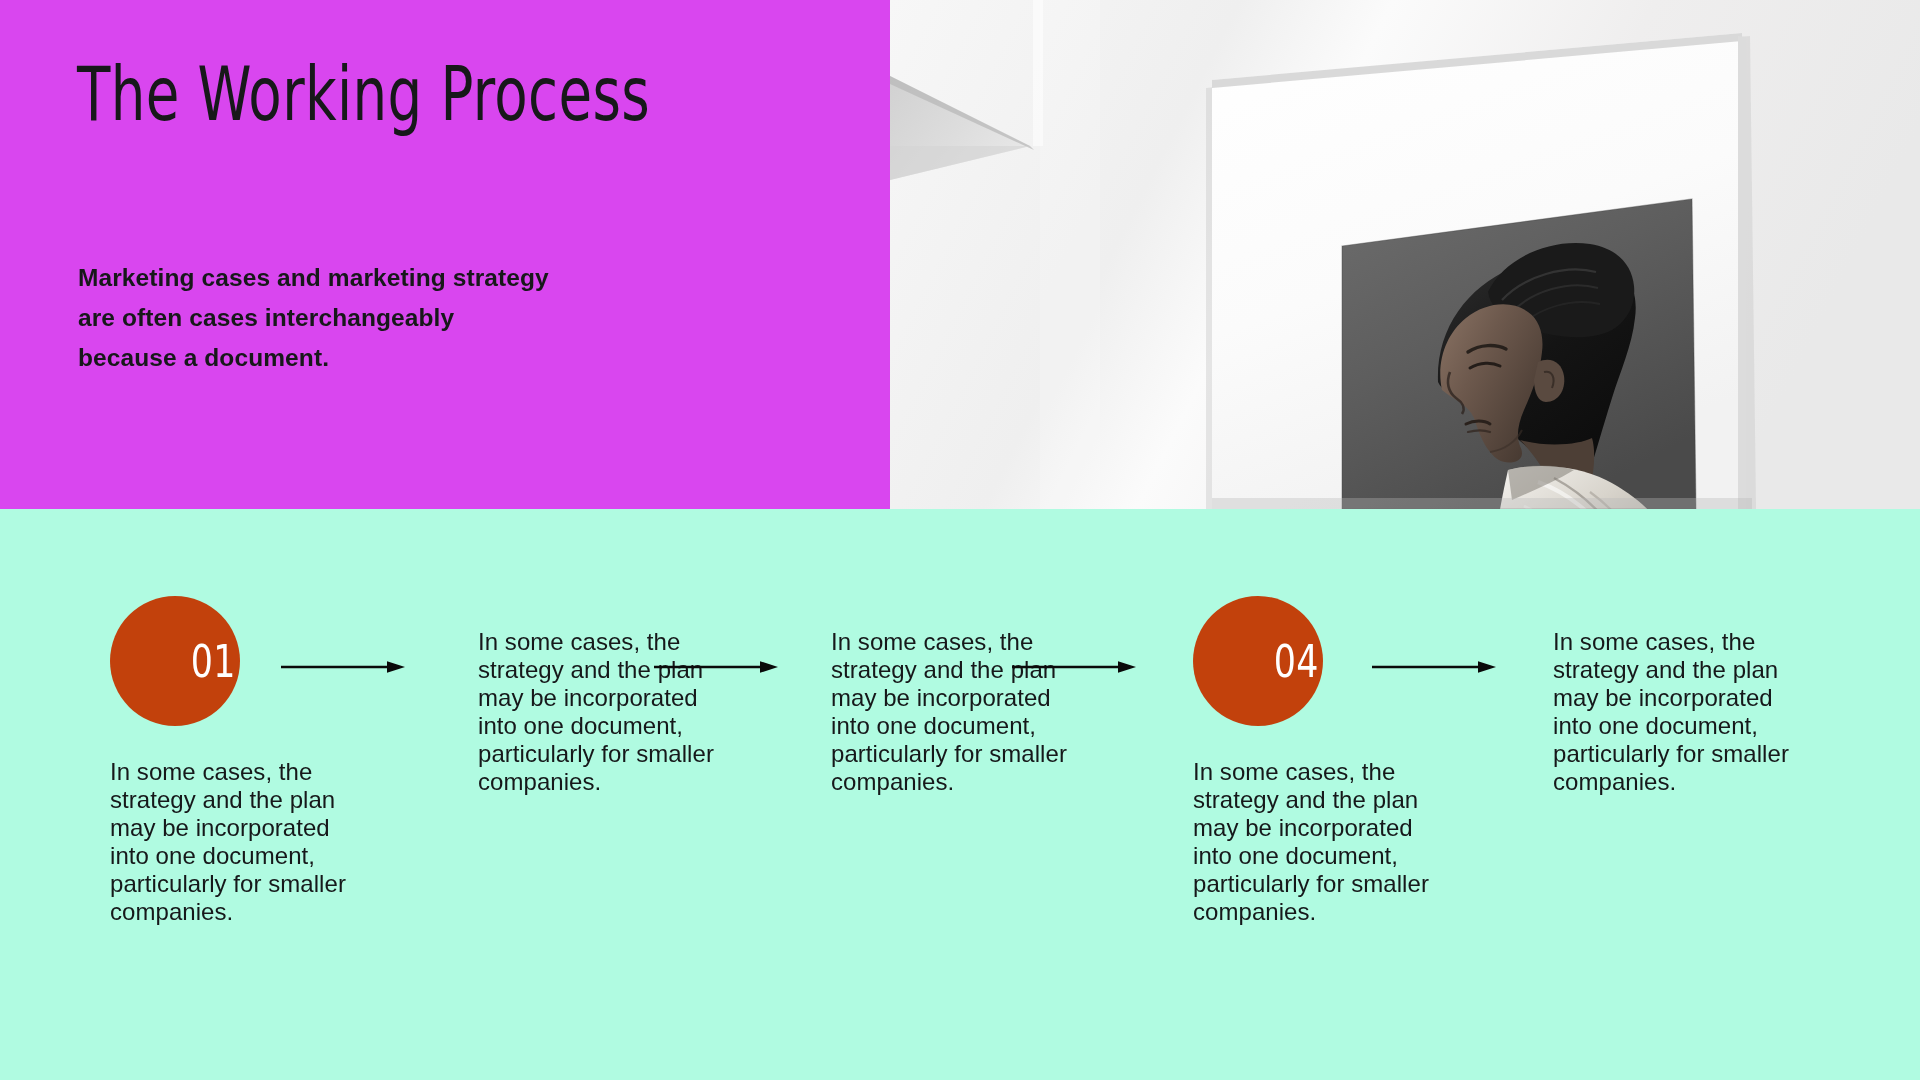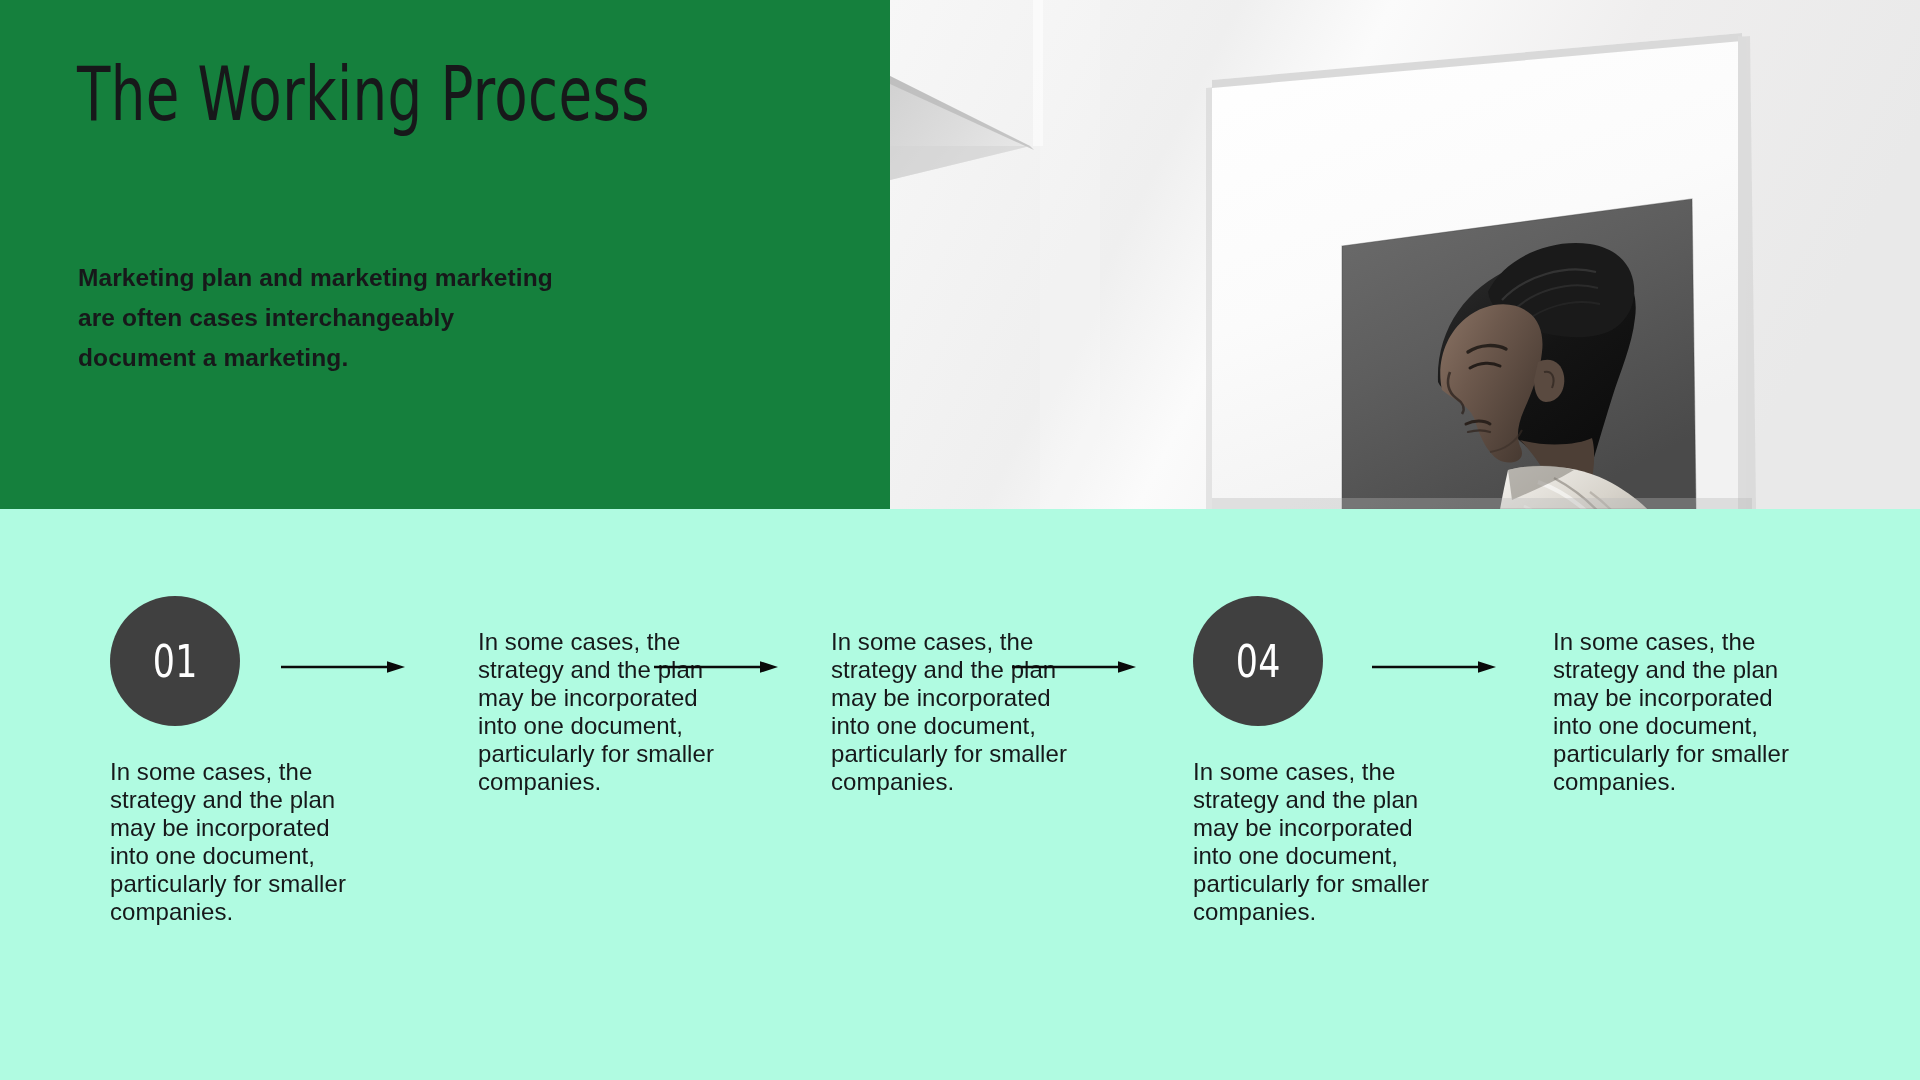--- a/index.html
+++ b/index.html
@@ -23,21 +23,21 @@
     overflow: hidden;
   }
 
   
   .top-area {
     position: absolute;
     left: 0;
     top: 0;
     width: 1920px;
     height: 509px;
-    background: #15803d;
+    background: #d946ef;
   }
 
   .title {
     position: absolute;
     left: 77px;
     top: 57px;
     font-family: "Liberation Sans Narrow", "DejaVu Sans Condensed", "Liberation Sans", sans-serif;
     font-stretch: condensed;
     font-size: 74px;
     font-weight: 300;
@@ -103,24 +103,24 @@
   .step-1 { left: 478px; }
   .step-2 { left: 831px; }
   .step-3 { left: 1193px; }
   .step-4 { left: 1553px; }
 
   .circle {
     position: relative;
     width: 130px;
     height: 130px;
     border-radius: 50%;
-    background: #404040;
+    background: #c2410c;
     display: flex;
     align-items: center;
-    justify-content: center;
+    justify-content: flex-end;
   }
   .circle-num {
     font-family: "Liberation Sans Narrow", "DejaVu Sans Condensed", "Liberation Sans", sans-serif;
     font-stretch: condensed;
     font-size: 45px;
     font-weight: 300;
     color: #ffffff;
     letter-spacing: 0.5px;
     line-height: 1;
     transform: scaleX(0.86);
@@ -154,23 +154,23 @@
 </head>
 <body>
 
 <div id="slide">
 
   <div class="top-area">
 
     <div class="title">The Working Process</div>
 
     <div class="subtitle">
-      <span class="ln">Marketing plan and marketing marketing</span>
+      <span class="ln">Marketing cases and marketing strategy</span>
       <span class="ln">are often cases interchangeably</span>
-      <span class="ln">document a marketing.</span>
+      <span class="ln">because a document.</span>
     </div>
 
     <div class="photo">
       <svg viewBox="0 0 1030 509" preserveAspectRatio="xMidYMid slice">
         <defs>
           <linearGradient id="wallGrad" x1="0" y1="0" x2="1" y2="0.25">
             <stop offset="0%" stop-color="#f7f7f7"></stop>
             <stop offset="32%" stop-color="#efefef"></stop>
             <stop offset="46%" stop-color="#fbfbfb"></stop>
             <stop offset="70%" stop-color="#efeeee"></stop>

